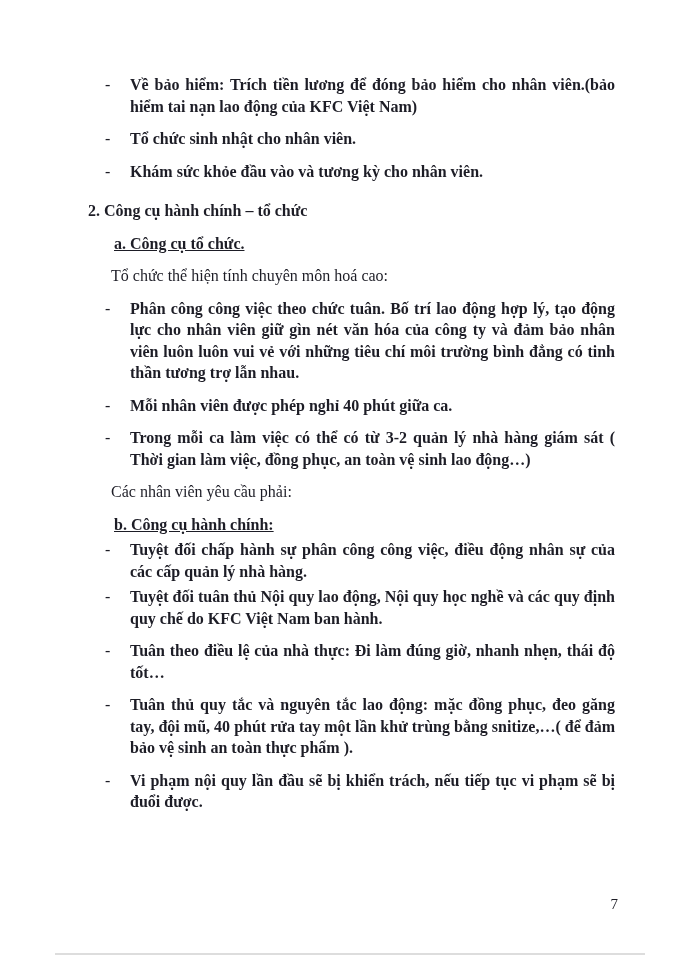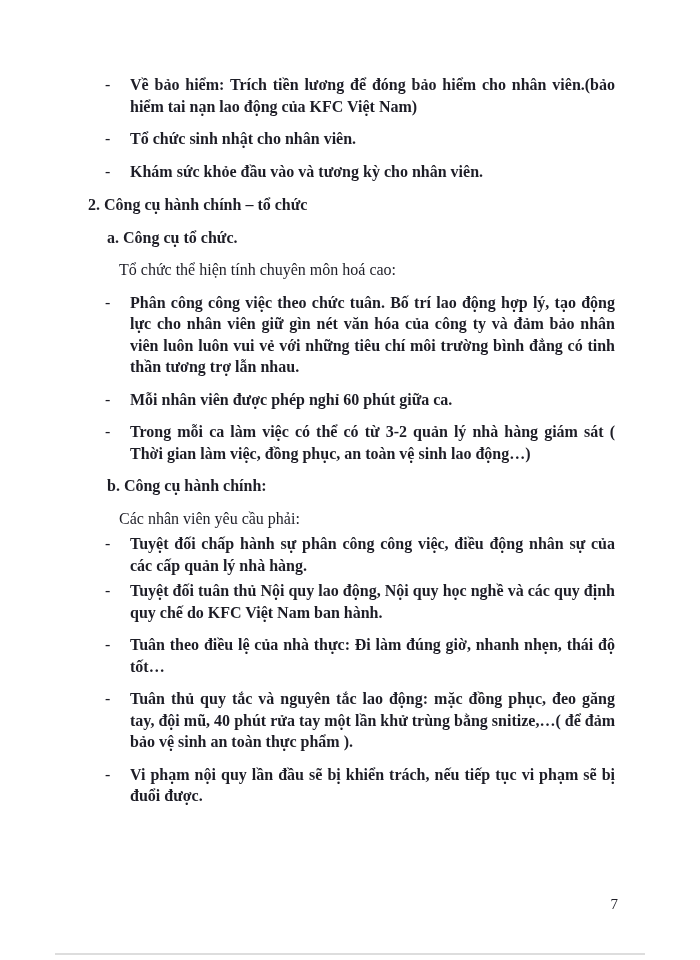--- a/index.html
+++ b/index.html
@@ -28,28 +28,29 @@
     right: 85px;
     font-size: 16px;
     line-height: 21.5px;
   }
   .block { margin-bottom: 11px; }
   
   .content .block:nth-child(11),
   .content .block:nth-child(12) { margin-bottom: 4px; }
   .heading {
     font-weight: bold;
-    margin-top: 12px;
+    margin-top: 18px;
   }
   .subheading {
     font-weight: bold;
-    margin-left: 19px;
+    margin-left: 26px;
+    text-decoration: underline;
   }
   .paragraph {
-    margin-left: 31px;
+    margin-left: 23px;
     font-family: Liberation Serif, serif;
   }
   .bullet {
     display: flex;
     align-items: flex-start;
   }
   .bullet .marker {
     flex: 0 0 25px;
     margin-left: 17px;
   }
@@ -94,28 +95,28 @@
       </div>
       <div class="block heading">2. Công cụ hành chính – tổ chức</div>
       <div class="block subheading">a. Công cụ tổ chức.</div>
       <div class="block paragraph">Tổ chức thể hiện tính chuyên môn hoá cao:</div>
       <div class="block bullet">
         <span class="marker">-</span>
         <span class="btext">Phân công công việc theo chức tuân. Bố trí lao động hợp lý, tạo động lực cho nhân viên giữ gìn nét văn hóa của công ty và đảm bảo nhân viên luôn luôn vui vẻ với những tiêu chí môi trường bình đẳng có tinh thần tương trợ lẫn nhau.</span>
       </div>
       <div class="block bullet">
         <span class="marker">-</span>
-        <span class="btext">Mỗi nhân viên được phép nghỉ 60 phút giữa ca.</span>
+        <span class="btext">Mỗi nhân viên được phép nghỉ 40 phút giữa ca.</span>
       </div>
       <div class="block bullet">
         <span class="marker">-</span>
         <span class="btext">Trong mỗi ca làm việc có thể có từ 3-2 quản lý nhà hàng giám sát ( Thời gian làm việc, đồng phục, an toàn vệ sinh lao động…)</span>
       </div>
+      <div class="block paragraph">Các nhân viên yêu cầu phải:</div>
       <div class="block subheading">b. Công cụ hành chính:</div>
-      <div class="block paragraph">Các nhân viên yêu cầu phải:</div>
       <div class="block bullet">
         <span class="marker">-</span>
         <span class="btext">Tuyệt đối chấp hành sự phân công công việc, điều động nhân sự của các cấp quản lý nhà hàng.</span>
       </div>
       <div class="block bullet">
         <span class="marker">-</span>
         <span class="btext">Tuyệt đối tuân thủ Nội quy lao động, Nội quy học nghề và các quy định quy chế do KFC Việt Nam ban hành.</span>
       </div>
       <div class="block bullet">
         <span class="marker">-</span>

